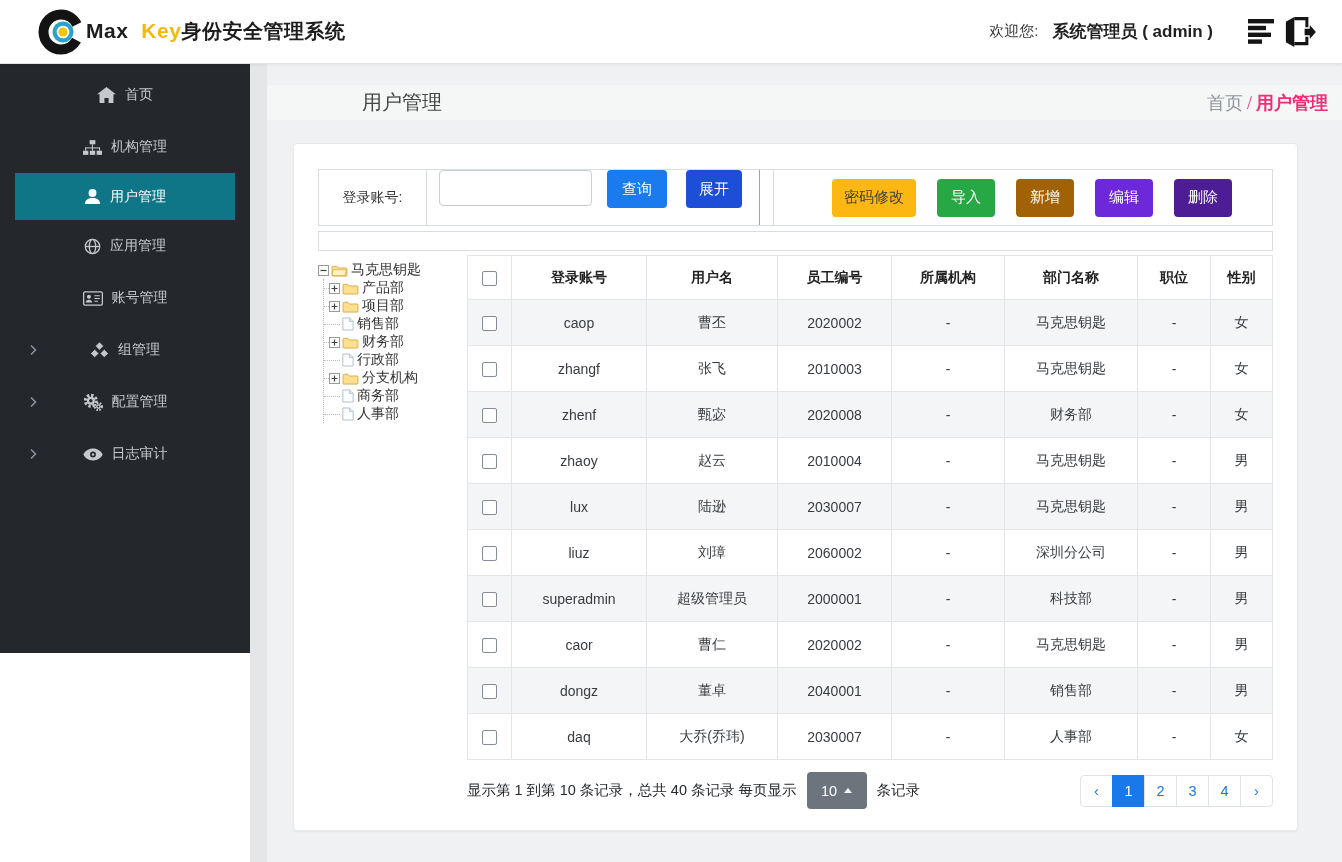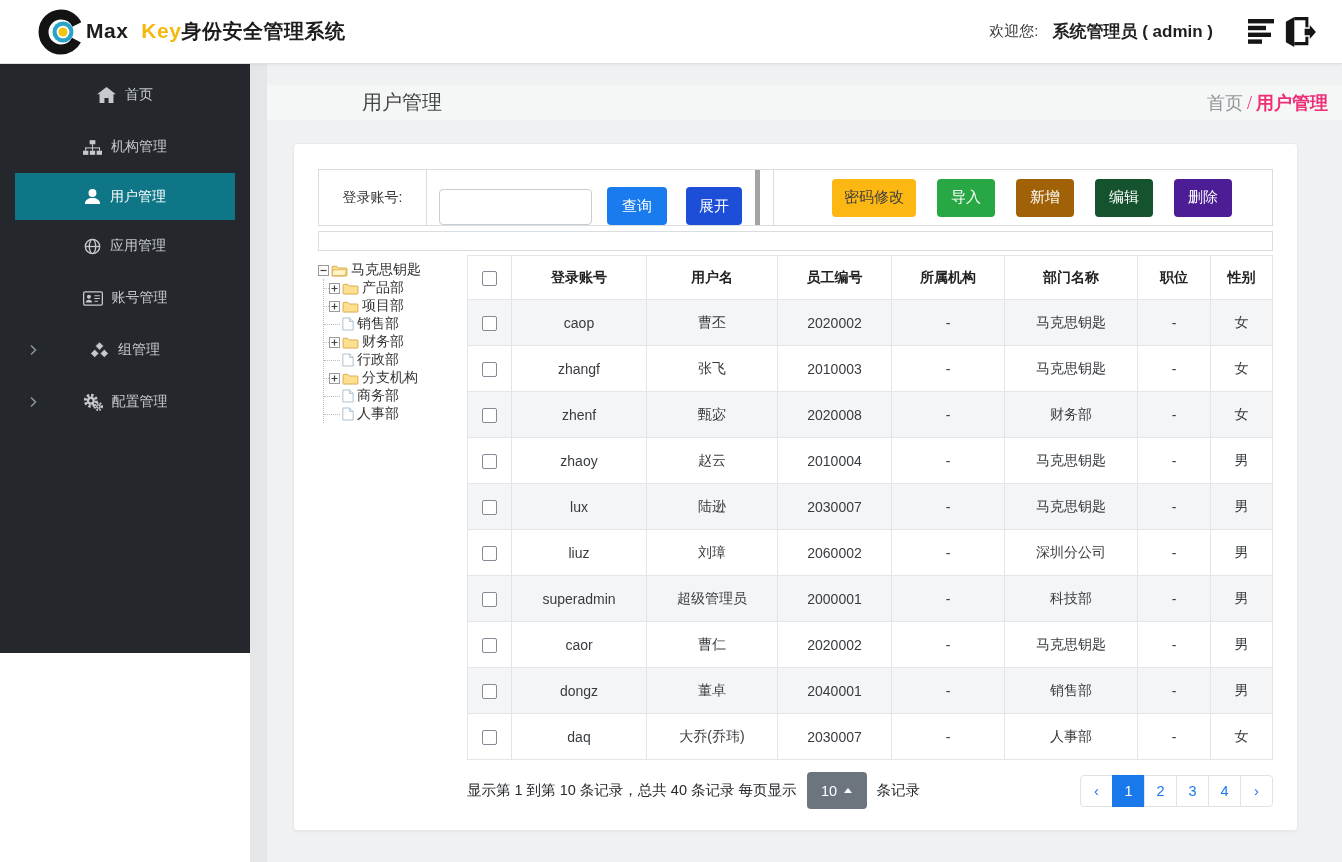--- a/index.html
+++ b/index.html
@@ -48,21 +48,21 @@
 
   
   .card { background:#fff; margin:23px 44px 0 43px; border:1px solid #e9e9e9;
     border-radius:4px; box-shadow:0 1px 2px rgba(0,0,0,.05);
     padding:25px 24px 21px 24px; }
 
   
   .filter-table { display:flex; border:1px solid #dadde0; height:57px; align-items:stretch; background:#fff;}
   .f-label { width:108px; border-right:1px solid #dadde0; display:flex; align-items:center;
     justify-content:center; font-size:14px; color:#333; }
-  .f-mid { width:333px; border-right:5px solid #a3a3a3; display:flex; align-items:flex-end; padding-left:12px;}
+  .f-mid { width:333px; border-right:1px solid #a3a3a3; display:flex; align-items:flex-start; padding-left:12px;}
   .f-input-box { width:153px; height:36px; border:1px solid #c9ced3; border-radius:4px;
     padding:0 8px; font-size:14px; outline:none; }
   .btn { border:none; border-radius:4px; font-size:15px; cursor:pointer;
     font-family:inherit; display:inline-flex; align-items:center; justify-content:center; }
   .btn-query { width:60px; height:38px; background:#1a7bee; color:#fff; margin-left:15px;}
   .btn-expand { width:56px; height:38px; background:#1d4ed8; color:#fff; margin-left:19px;}
   .f-spacer { width:14px; border-right:1px solid #dadde0; }
   .f-actions { flex:1; display:flex; align-items:center; justify-content:flex-end;
     padding-right:40px; }
   .f-actions .btn { height:38px; min-width:58px; padding:0 12px; margin-left:21px; }
@@ -239,20 +239,35 @@
               <circle cx="8.6" cy="8.6" r="6" fill="none" stroke="currentColor" stroke-width="3.6" stroke-dasharray="2.6 2.05"></circle>
               <circle cx="8.6" cy="8.6" r="4.4" fill="currentColor"></circle>
               <circle cx="8.6" cy="8.6" r="1.9" fill="#24282c"></circle>
               <circle cx="17" cy="15" r="3.8" fill="none" stroke="currentColor" stroke-width="2.6" stroke-dasharray="1.7 1.45"></circle>
               <circle cx="17" cy="15" r="2.6" fill="currentColor"></circle>
               <circle cx="17" cy="15" r="1.1" fill="#24282c"></circle>
             </svg>
           </span>
           <span class="ml">配置管理</span>
         </div>
+        <div class="menu-item">
+          <span class="chev">
+            <svg viewBox="0 0 7 11" width="7" height="11">
+              <path d="M1 1l4.5 4.5L1 10" fill="none" stroke="currentColor" stroke-width="1.5"></path>
+            </svg>
+          </span>
+          <span class="mi">
+            <svg viewBox="0 0 22 14" width="20" height="13">
+              <path fill="currentColor" d="M11 .5C6.2.5 2.2 3.1.4 7c1.8 3.9 5.8 6.5 10.6 6.5S19.8 10.9 21.6 7C19.8 3.1 15.8.5 11 .5z"></path>
+              <circle cx="11" cy="7" r="3.2" fill="#24282c"></circle>
+              <circle cx="11" cy="7" r="1.3" fill="currentColor"></circle>
+            </svg>
+          </span>
+          <span class="ml">日志审计</span>
+        </div>
       </nav>
   </aside>
 
   <main class="main">
     <div class="page-header">
       <h1 class="page-title">用户管理</h1>
       <div class="breadcrumb">
         <span class="bc-home">首页</span><span class="bc-sep">/</span><span class="bc-current">用户管理</span>
       </div>
     </div>
@@ -263,21 +278,21 @@
         <div class="f-mid">
           <input class="f-input-box" type="text" value="" style="">
           <button class="btn btn-query">查询</button>
           <button class="btn btn-expand">展开</button>
         </div>
         <div class="f-spacer"></div>
         <div class="f-actions" id="action-buttons">
             <button class="btn" style="background: rgb(252, 183, 18); color: rgb(63, 63, 63);">密码修改</button>
             <button class="btn" style="background: rgb(40, 167, 69); color: rgb(255, 255, 255);">导入</button>
             <button class="btn" style="background: #a16207; color: rgb(255, 255, 255);">新增</button>
-            <button class="btn" style="background: #14532d; color: rgb(255, 255, 255);">编辑</button>
+            <button class="btn" style="background: #6d28d9; color: rgb(255, 255, 255);">编辑</button>
             <button class="btn" style="background: #4c1d95; color: rgb(255, 255, 255);">删除</button>
           </div>
       </div>
 
       <div class="filter-strip"></div>
 
       <div class="content-row">
         <div class="tree" id="org-tree">
             <div class="tree-row">
               <span class="texp">

